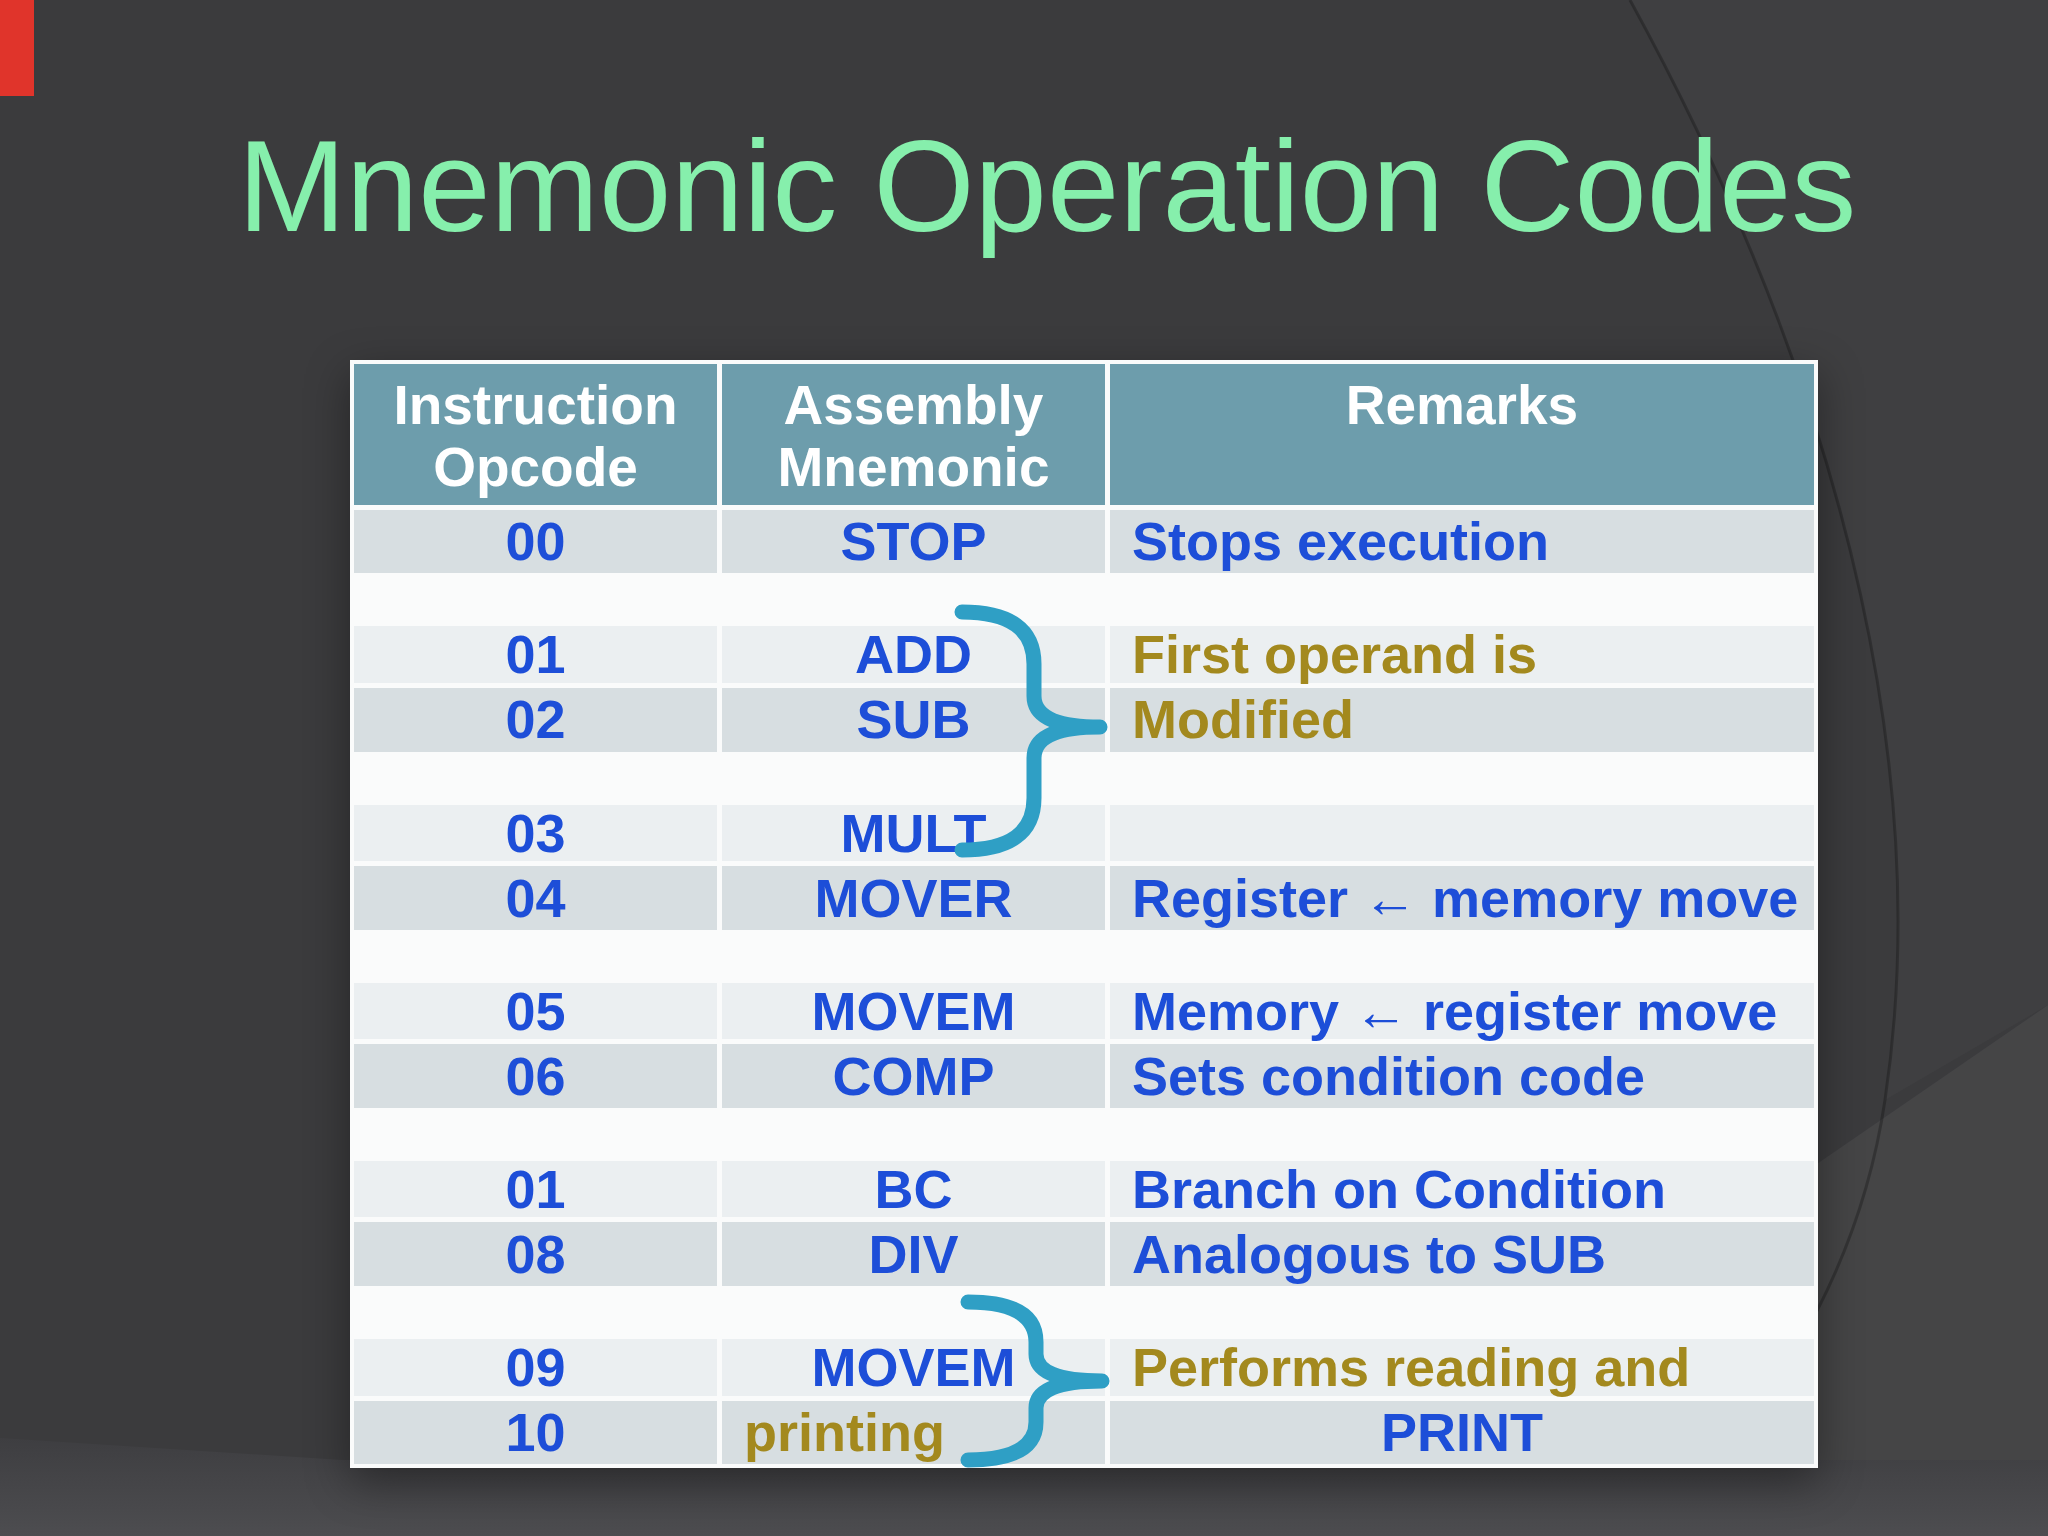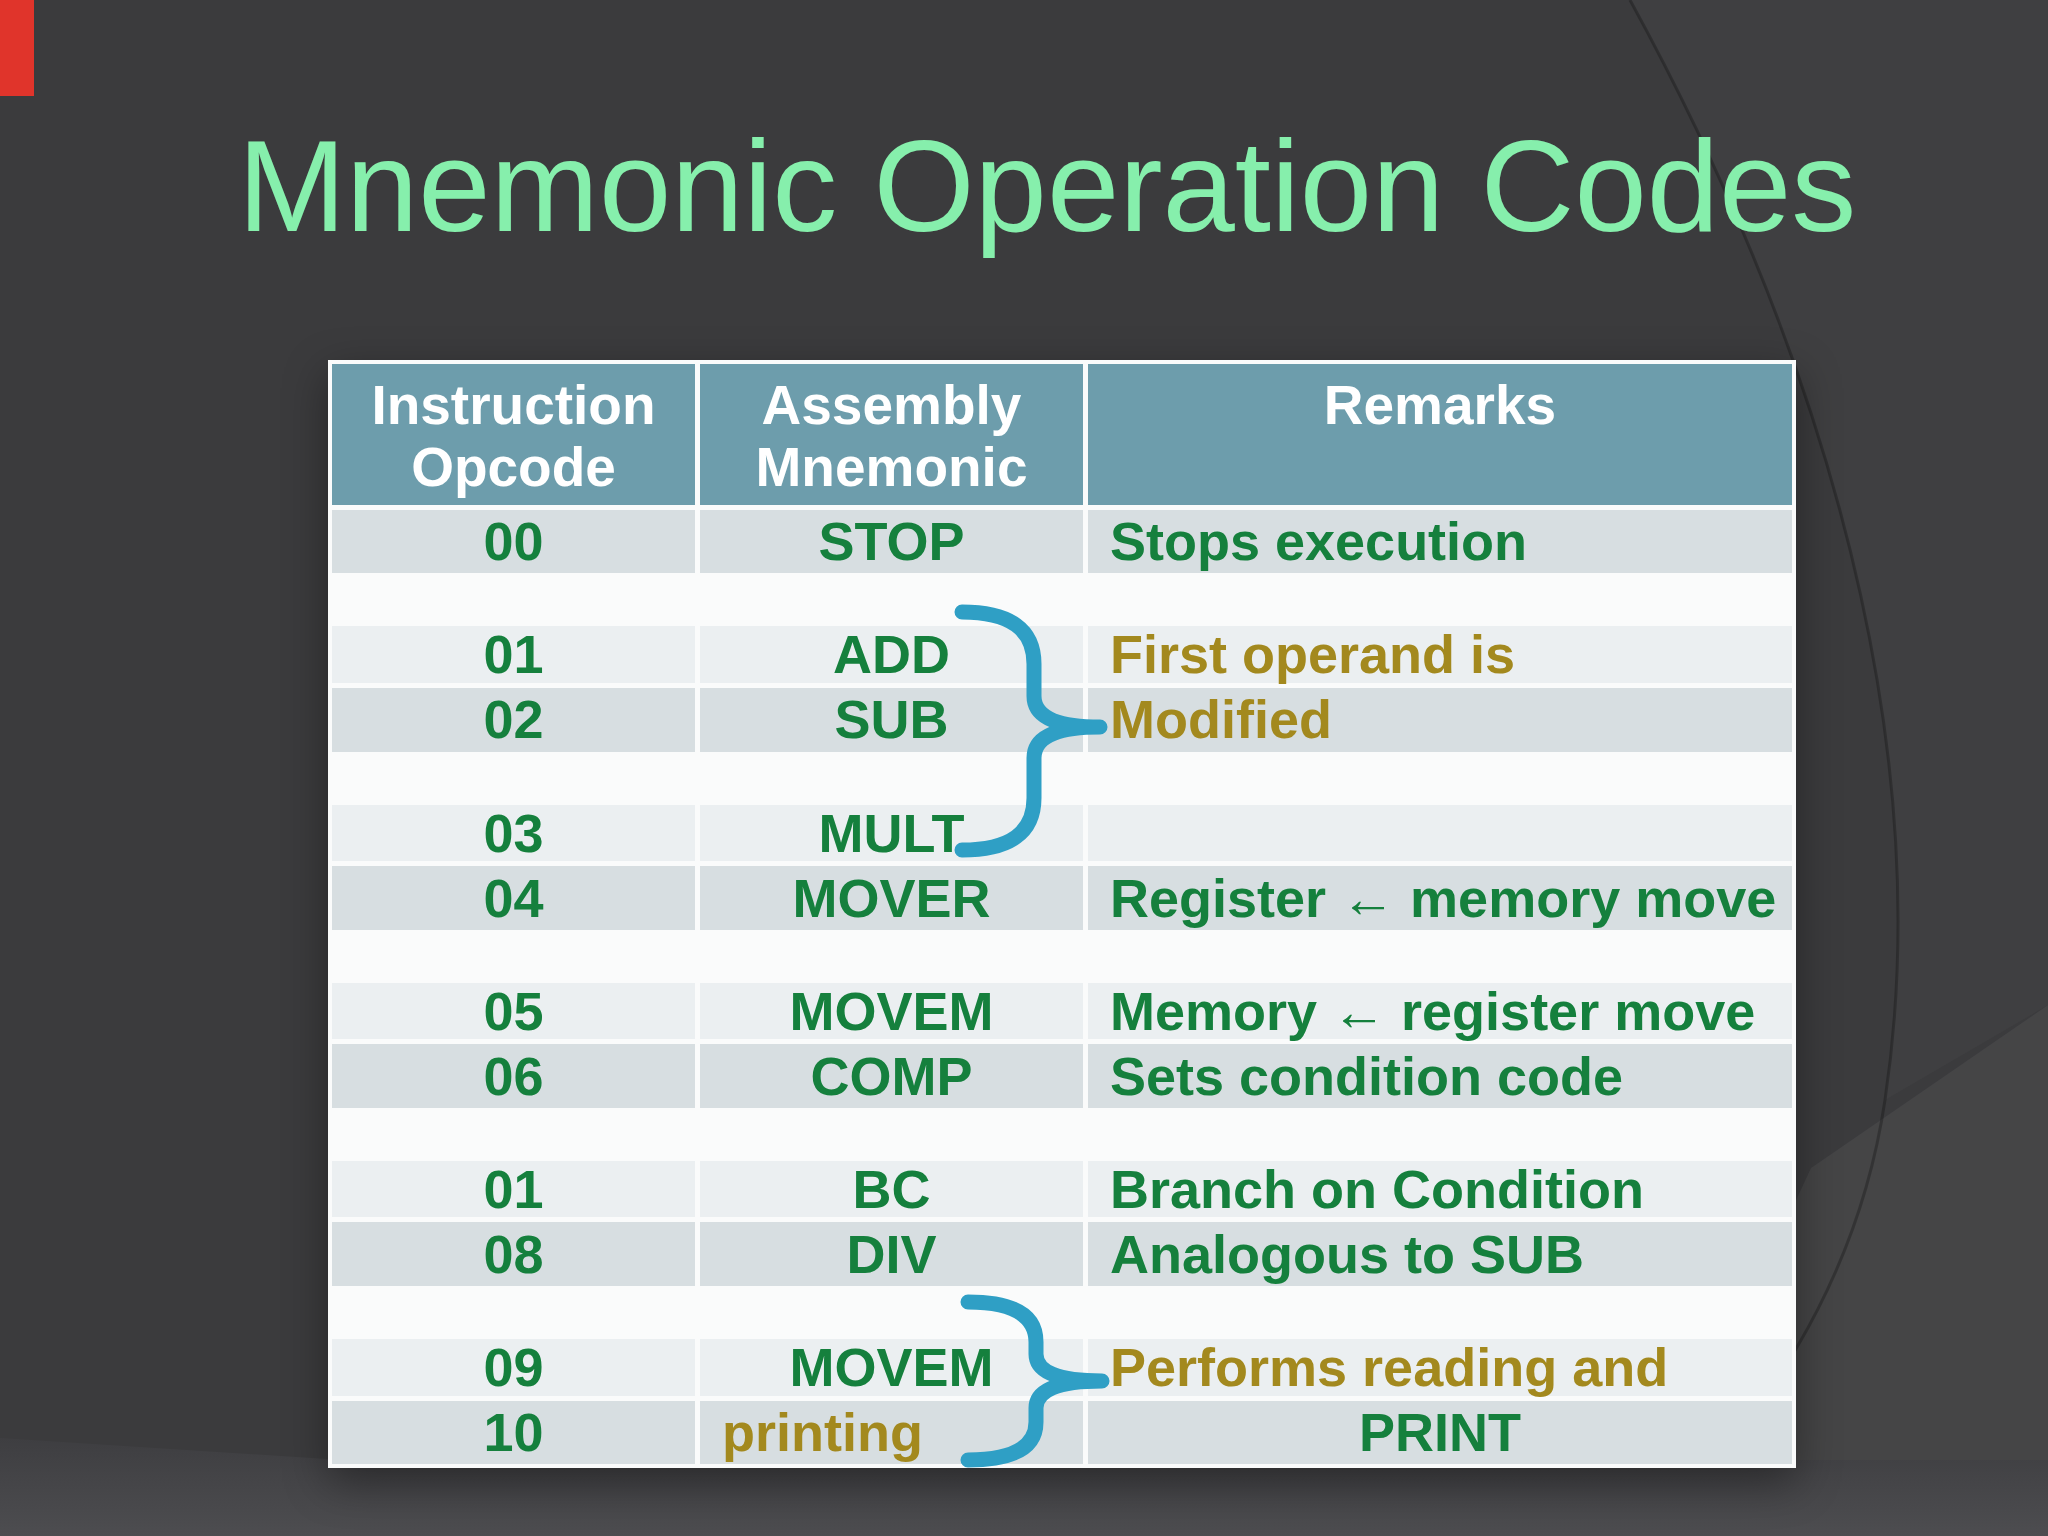--- a/index.html
+++ b/index.html
@@ -20,33 +20,33 @@
   .title{
     position:absolute;left:0;top:121px;width:2048px;
     margin:0;padding:0 0 0 46px;box-sizing:border-box;
     text-align:center;
     font-size:130px;font-weight:400;line-height:1;
     color:#86efac;letter-spacing:0;
     white-space:nowrap;
   }
   
   .optable{
-    position:absolute;left:328px;top:360px;
+    position:absolute;left:350px;top:360px;
     width:1468px;height:1108px;box-sizing:border-box;
     background:#fafbfb;
     padding:4px;
     display:grid;
     grid-template-columns:363px 383px 1fr;
     grid-template-rows:141px repeat(11, 1fr);
     gap:5px;
     filter:drop-shadow(0 14px 22px rgba(0,0,0,0.38));
   }
   .cell{
     display:flex;align-items:center;justify-content:center;
-    font-weight:700;font-size:54px;color:#15803d;
+    font-weight:700;font-size:54px;color:#1d4ed8;
     line-height:1.05;
   }
   .hcell{
     background:#6d9dac;color:#ffffff;
     font-size:55px;line-height:62px;
     display:flex;flex-direction:column;
     align-items:center;justify-content:flex-start;
     padding-top:10px;box-sizing:border-box;text-align:center;
   }
   .dark{background:#d7dee1;}

